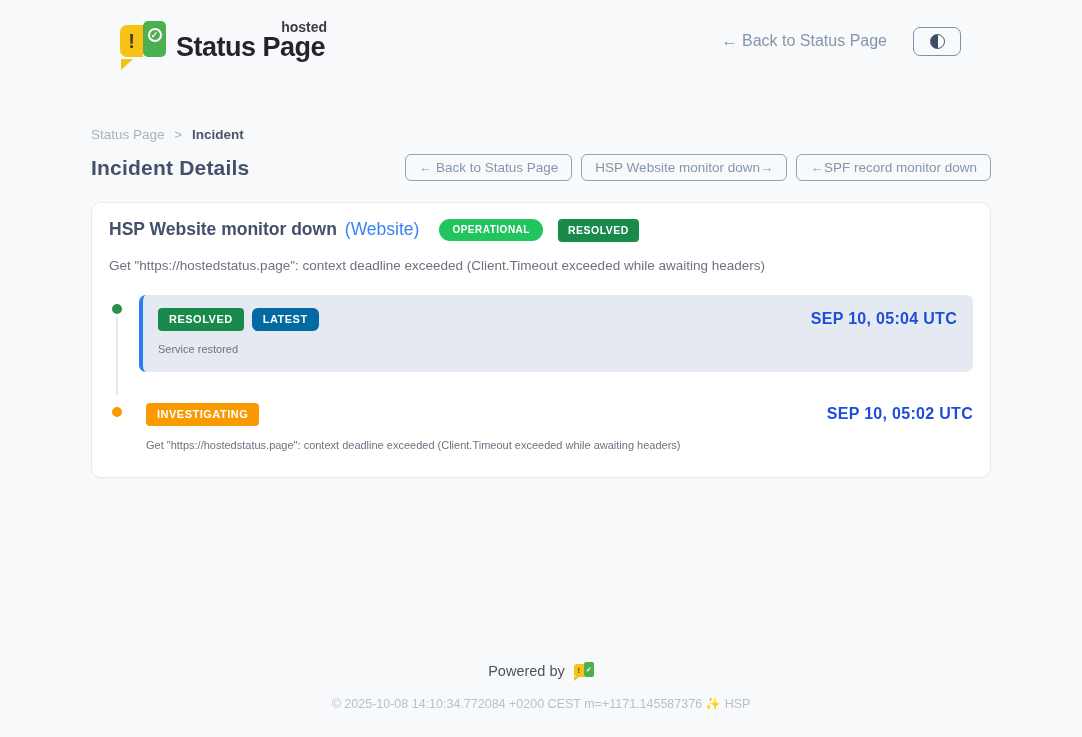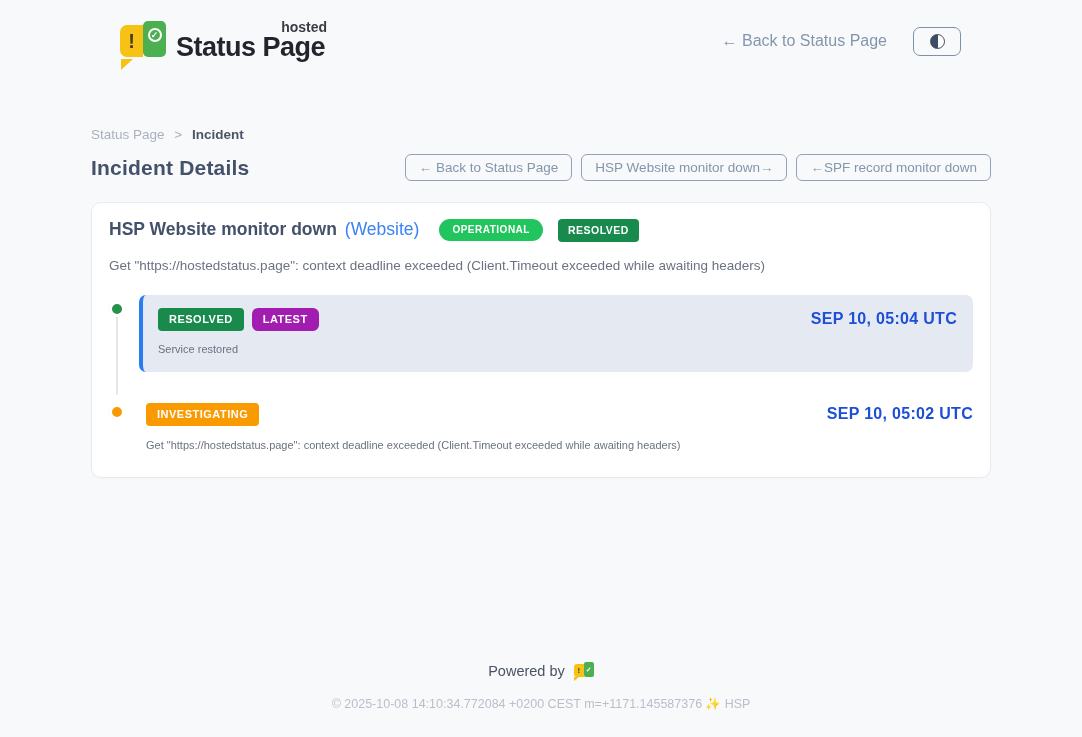--- a/index.html
+++ b/index.html
@@ -121,21 +121,21 @@
     background: #e5eaf2; border-left: 4px solid #2B7BF3; border-radius: 7px;
     padding: 13px 16px 17px 15px;
   }
   .t-head { display: flex; align-items: center; justify-content: space-between; }
   .t-badges { display: flex; gap: 8px; }
   .t-badge {
     color: #fff; font-weight: 700; font-size: 11px; letter-spacing: 0.5px;
     padding: 6px 11px; border-radius: 4px; line-height: 1; display: inline-block;
   }
   .t-badge-resolved { background: #178A4C; }
-  .t-badge-latest { background: #a21caf; border-radius: 6px; }
+  .t-badge-latest { background: #0369a1; border-radius: 6px; }
   .t-badge-investigating { background: #F99B00; }
   .t-date { font-size: 16px; font-weight: 600; color: #1d4ed8; letter-spacing: 0.3px; }
   .t-message { margin-top: 12px; font-size: 11px; color: #6b7280; }
   .t-entry-plain { margin-top: 31px; padding-left: 7px; }
   .t-entry-plain .t-message { margin-top: 13px; }
 
   
   .footer { margin-top: 184px; text-align: center; }
   .powered {
     display: inline-flex; align-items: center; gap: 9px;

